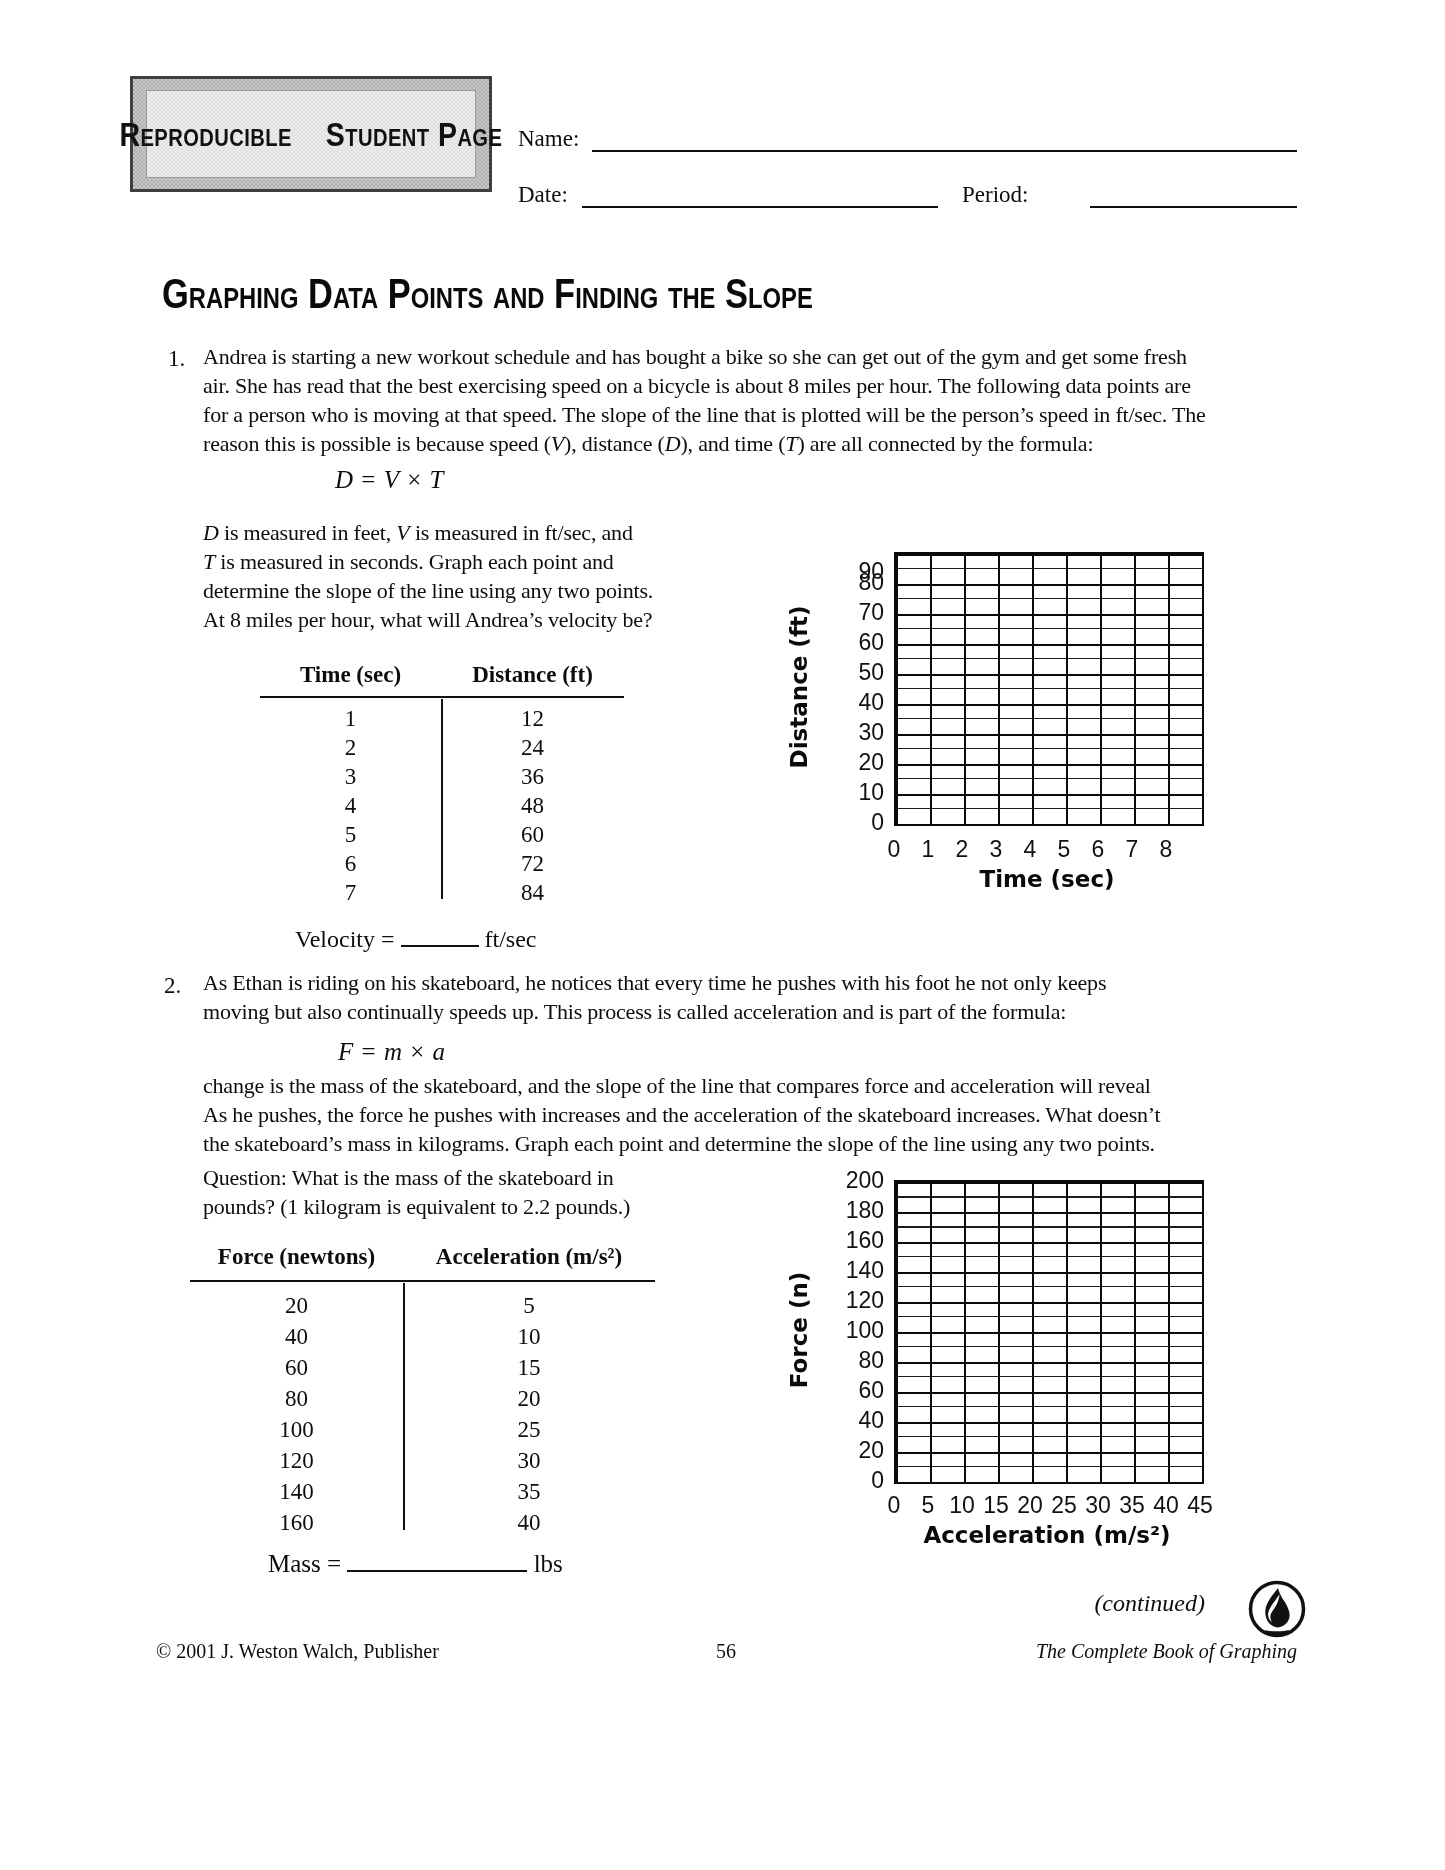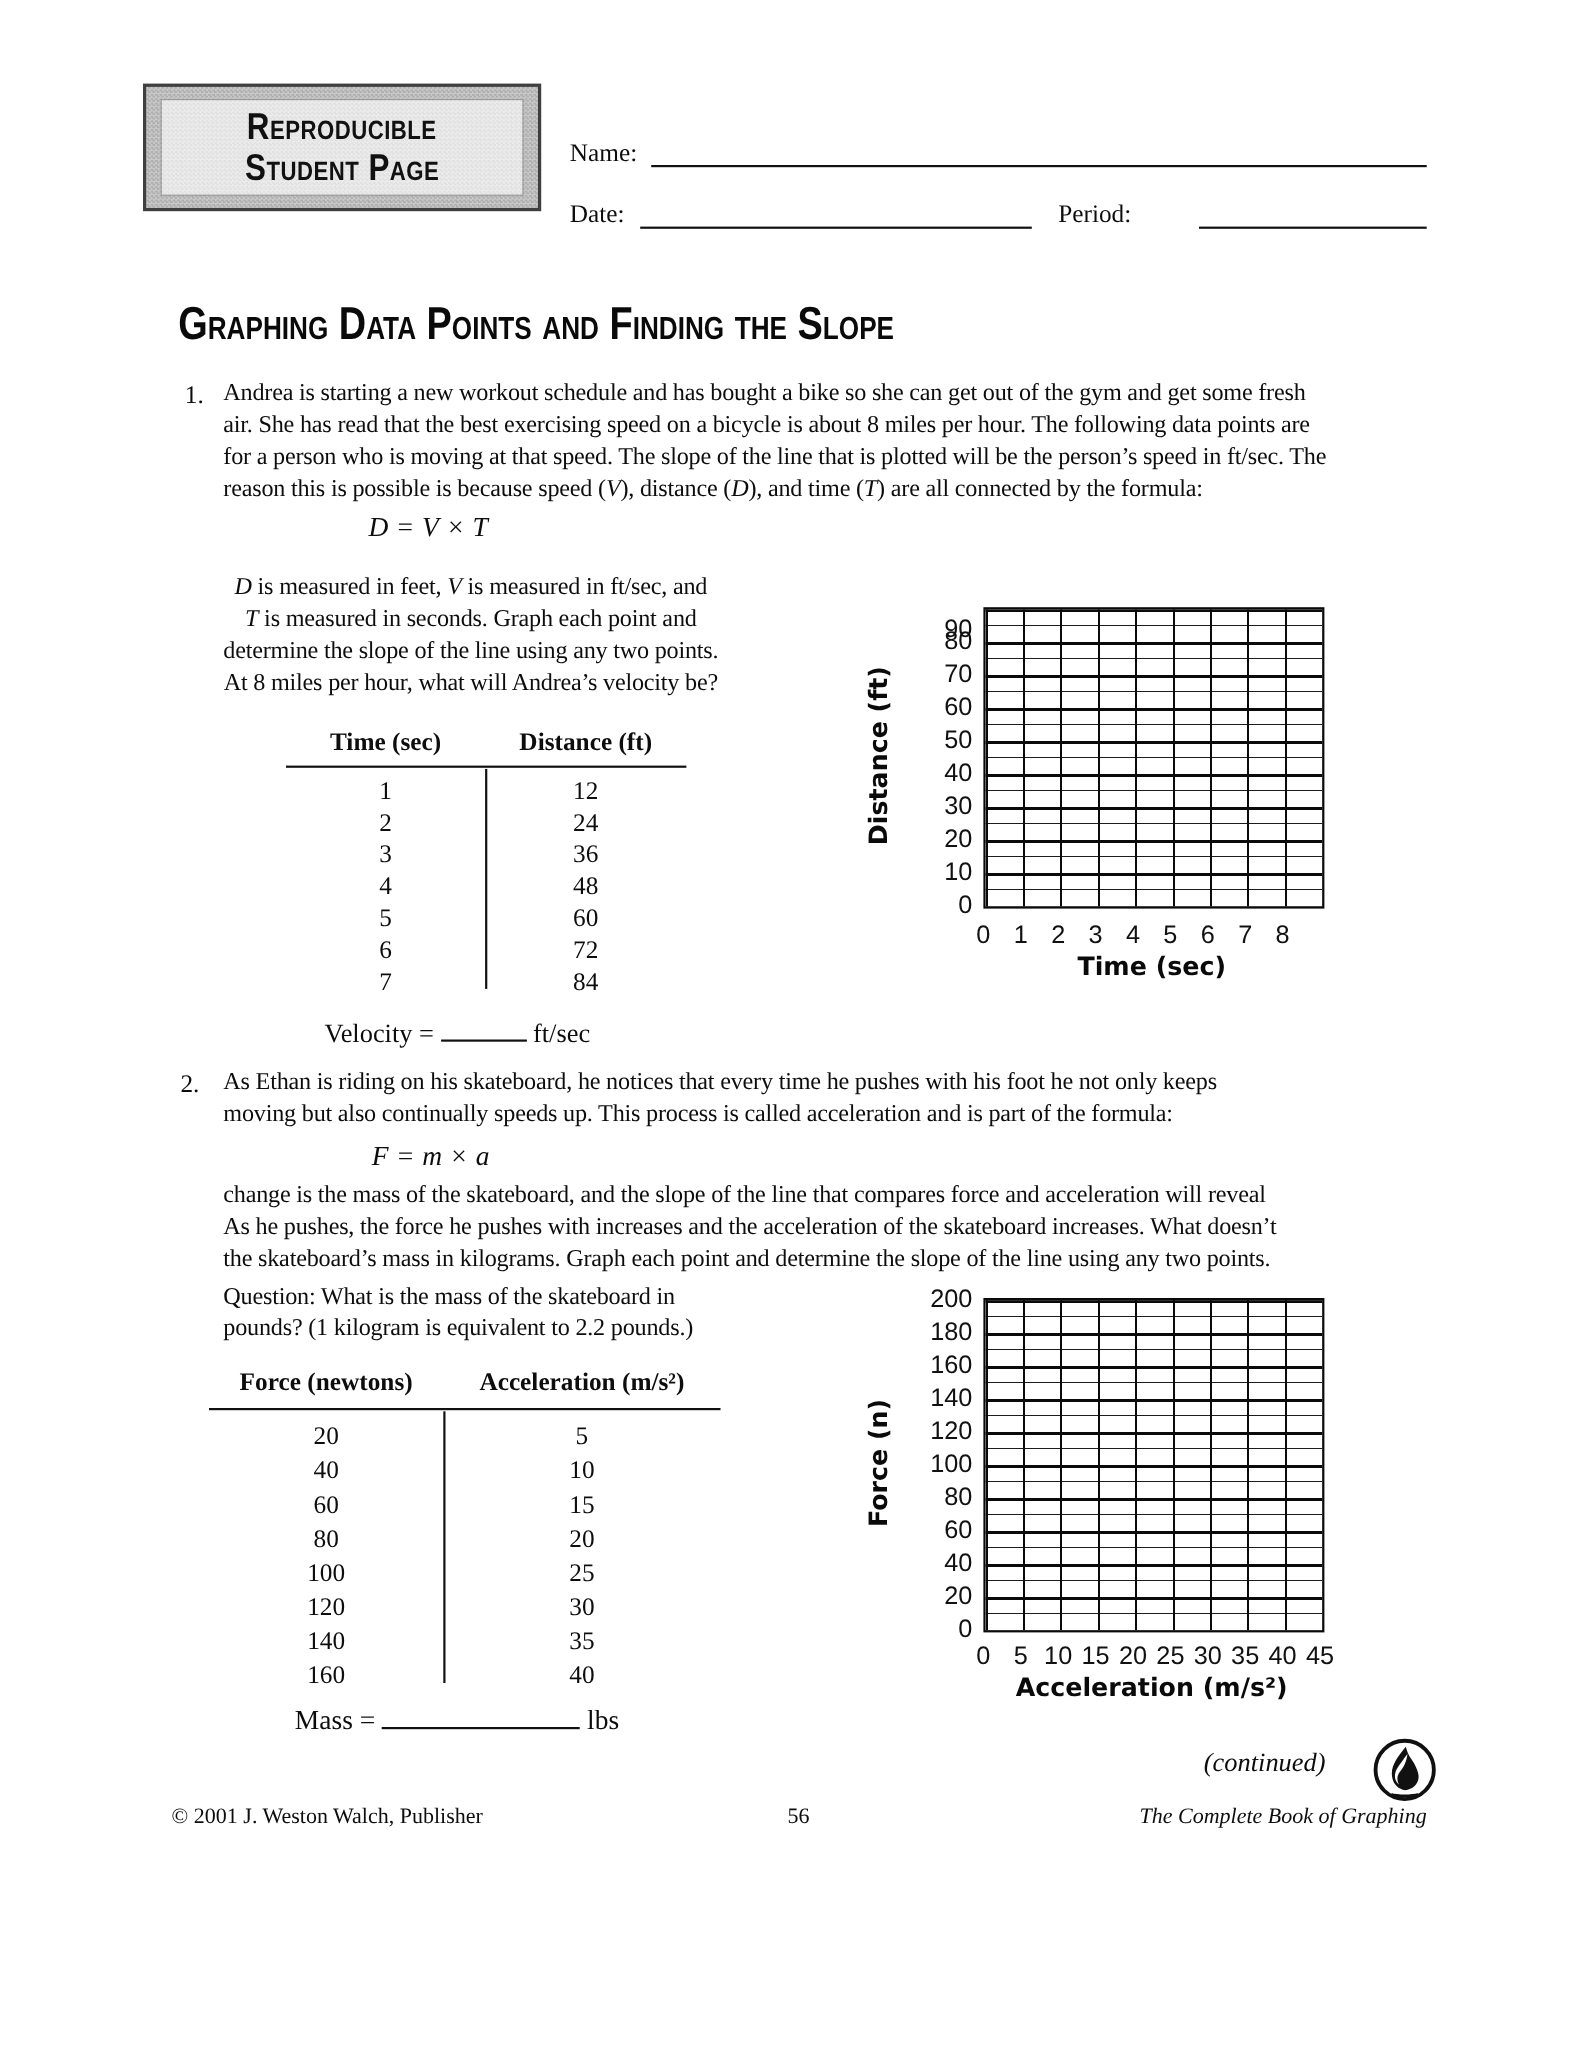--- a/index.html
+++ b/index.html
@@ -8,21 +8,21 @@
   .abs{position:absolute;}
 
   
   .badge{left:130px;top:76px;width:362px;height:116px;box-sizing:border-box;
          border:3px solid #3f3f3f;padding:11px 13px;
          background:repeating-conic-gradient(#aeaeae 0% 25%, #c9c9c9 0% 50%);
          background-size:4px 4px;}
   .badge-inner{width:100%;height:100%;box-sizing:border-box;border:1px solid #9a9a9a;
          background:repeating-conic-gradient(#e0e0e0 0% 25%, #ececec 0% 50%);
          background-size:4px 4px;
-         display:flex;flex-direction:column;align-items:center;justify-content:center;}
+         display:flex;flex-direction:row;align-items:center;justify-content:center;}
   .badge-line{font-family:"Liberation Sans",sans-serif;font-weight:700;font-size:34px;
          line-height:38px;font-variant:small-caps;letter-spacing:.5px;color:#111;
          transform:scaleX(.84);white-space:nowrap;}
 
   
   .hlabel{font-size:23px;}
   .rule{height:0;border-top:2px solid #111;}
 
   
   .title{left:162px;top:270px;font-family:"Liberation Sans",sans-serif;font-weight:700;
@@ -88,21 +88,21 @@
   <div class="abs title">Graphing Data Points and Finding the Slope</div>
 
   <div class="abs num" style="left:168px;top:346px;">1.</div>
   <div class="abs para" style="left:203px;top:342px;">
       <div class="tline">Andrea is starting a new workout schedule and has bought a bike so she can get out of the gym and get some fresh</div>
       <div class="tline">air. She has read that the best exercising speed on a bicycle is about 8 miles per hour. The following data points are</div>
       <div class="tline">for a person who is moving at that speed. The slope of the line that is plotted will be the person’s speed in ft/sec. The</div>
       <div class="tline"><span>reason this is possible is because speed (</span><em>V</em><span>), distance (</span><em>D</em><span>), and time (</span><em>T</em><span>) are all connected by the formula:</span></div>
     </div>
   <div class="abs formula" style="left:335px;top:466px;"><em>D</em><span> = </span><em>V</em><span> × </span><em>T</em></div>
-  <div class="abs para" style="left:203px;top:518px;text-align:center;">
+  <div class="abs para" style="left:203px;top:518px;">
       <div class="tline"><em>D</em><span> is measured in feet, </span><em>V</em><span> is measured in ft/sec, and</span></div>
       <div class="tline"><em>T</em><span> is measured in seconds. Graph each point and</span></div>
       <div class="tline">determine the slope of the line using any two points.</div>
       <div class="tline">At 8 miles per hour, what will Andrea’s velocity be?</div>
     </div>
 
   <div class="abs wtable" style="left:260px;top:662px;width:364px;height:240px;">
     <div class="th" style="left:0;top:0;width:181px;">Time (sec)</div>
     <div class="th" style="left:181px;top:0;width:183px;">Distance (ft)</div>
     <div class="rule" style="position:absolute;left:0;top:34px;width:364px;border-top-width:2.5px;"></div>

